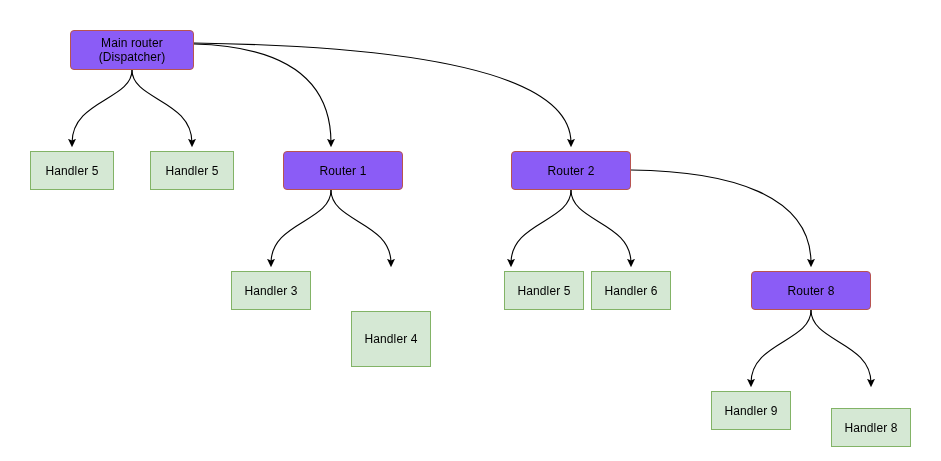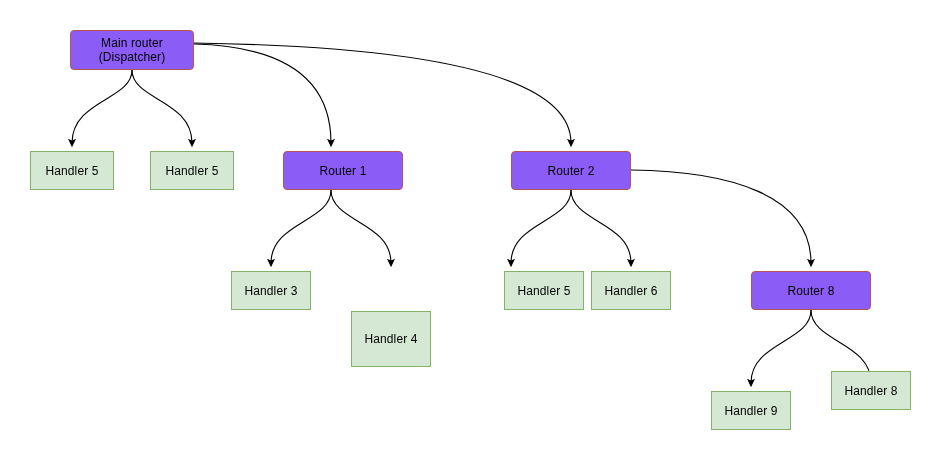--- a/index.html
+++ b/index.html
@@ -81,16 +81,16 @@
       <div class="node node-handler" style="left: 30px; top: 151px; width: 84px; height: 39px;"><span>Handler 5</span></div>
       <div class="node node-handler" style="left: 150px; top: 151px; width: 84px; height: 39px;"><span>Handler 5</span></div>
       <div class="node node-router" style="left: 283px; top: 151px; width: 120px; height: 39px;"><span>Router 1</span></div>
       <div class="node node-router" style="left: 511px; top: 151px; width: 120px; height: 39px;"><span>Router 2</span></div>
       <div class="node node-handler" style="left: 231px; top: 271px; width: 80px; height: 39px; justify-content: center;"><span>Handler 3</span></div>
       <div class="node node-handler" style="left: 351px; top: 271px; width: 80px; height: 56px; margin-top: 40px;"><span>Handler 4</span></div>
       <div class="node node-handler" style="left: 471px; top: 271px; width: 80px; height: 39px; margin-left: 33px;"><span>Handler 5</span></div>
       <div class="node node-handler" style="left: 591px; top: 271px; width: 80px; height: 39px;"><span>Handler 6</span></div>
       <div class="node node-router" style="left: 751px; top: 271px; width: 120px; height: 39px;"><span>Router 8</span></div>
       <div class="node node-handler" style="left: 711px; top: 391px; width: 80px; height: 39px;"><span>Handler 9</span></div>
-      <div class="node node-handler" style="left: 831px; top: 371px; width: 80px; height: 39px;"><span>Handler 8</span></div>
+      <div class="node node-handler" style="left: 831px; top: 408px; width: 80px; height: 39px;"><span>Handler 8</span></div>
     </div>
 
 </div>
 
 </body></html>

